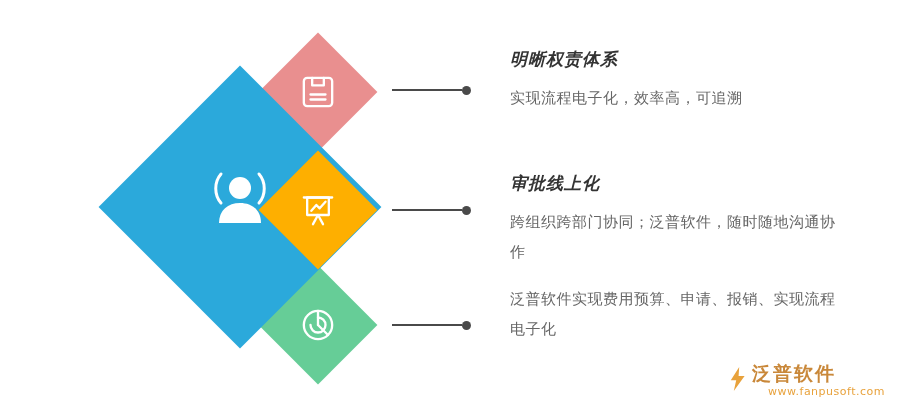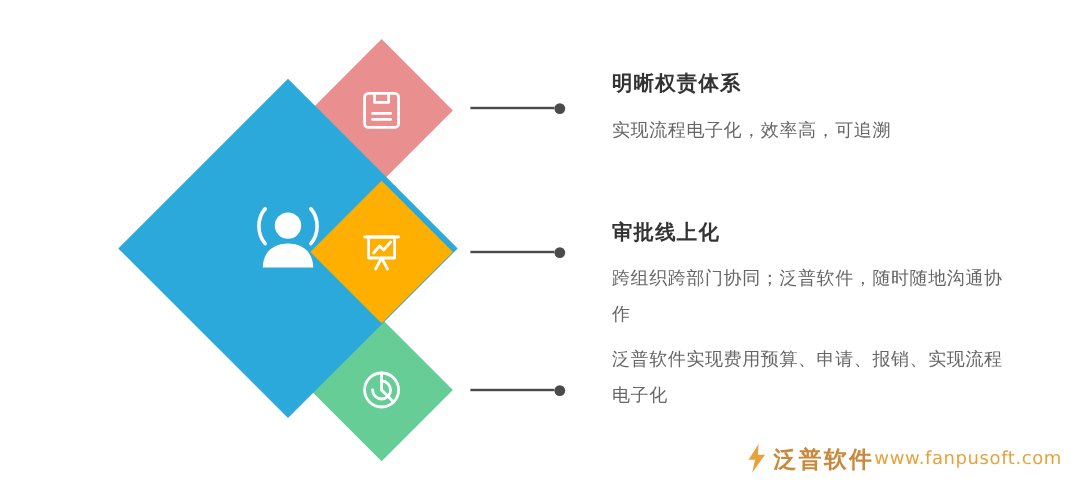--- a/index.html
+++ b/index.html
@@ -17,27 +17,27 @@
   .icon { position: absolute; z-index: 5; display: flex; align-items: center; justify-content: center; }
   .icon-main { left: 190px; top: 150px; width: 100px; height: 100px; }
   .i1 { left: 298px; top: 72px;  width: 40px; height: 40px; }
   .i2 { left: 298px; top: 190px; width: 40px; height: 40px; }
   .i3 { left: 298px; top: 305px; width: 40px; height: 40px; }
   .icon svg { width: 100%; height: 100%; }
   .connector { position: absolute; height: 2px; background: #4a4a4a; left: 392px; width: 70px; z-index: 4; }
   .connector .dot { position: absolute; right: -9px; top: -3.5px; width: 9px; height: 9px; border-radius: 50%; background: #4a4a4a; }
   .c1 { top: 89px; } .c2 { top: 209px; } .c3 { top: 324px; }
   .tb { position: absolute; left: 510px; width: 340px; }
-  .tb h3 { margin: 12px 0 12px 0; font-size: 17px; color: #333333; font-weight: bold; letter-spacing: 1px; }
+  .tb h3 { margin: 2px 0 12px 0; font-size: 17px; color: #333333; font-weight: bold; letter-spacing: 1px; font-style: italic; }
   .tb p  { margin: 0; font-size: 15px; color: #666666; line-height: 30px; letter-spacing: 0.5px; }
   .tb1 { top: 46px; } .tb2 { top: 170px; } .tb3 { top: 284px; }
   .logo { position: absolute; right: 16px; bottom: 10px; display: flex; align-items: center; gap: 6px; z-index: 6; }
-  .logo-txt { display: flex; align-items: flex-start; }
+  .logo-txt { display: flex; flex-direction: column; align-items: flex-start; }
   .logo-name { font-size: 19px; font-weight: bold; color: #C9883A; letter-spacing: 2px; line-height: 1.15; }
-  .logo-url  { font-size: 15px; color: #E8A23C; letter-spacing: 0.5px; }
+  .logo-url  { font-size: 11px; color: #E8A23C; letter-spacing: 0.5px; margin-left: 16px; }
 </style>
 </head>
 <body>
 
 <div class="canvas">
 
   <div class="diamond d-small d1"></div>
   <div class="diamond d-small d3"></div>
   <div class="diamond d-main"></div>
   <div class="diamond d-small d2"></div>

